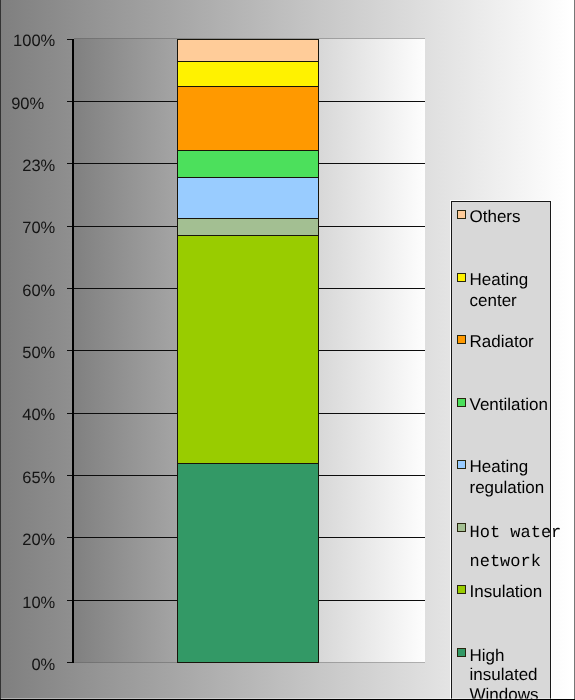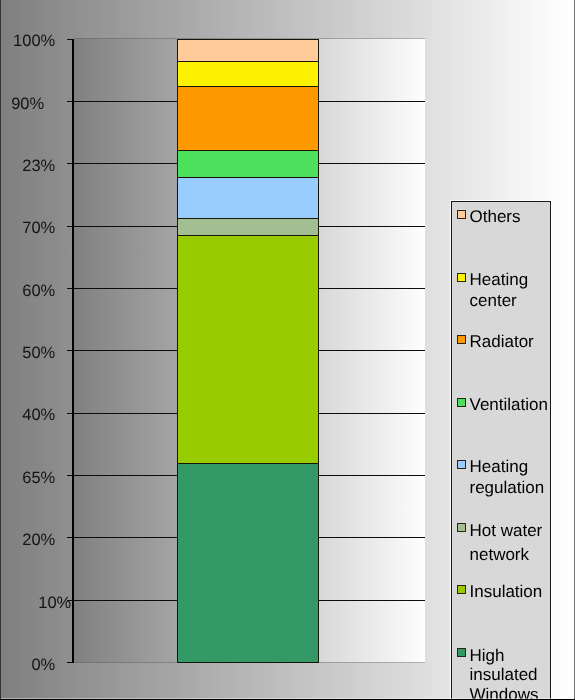--- a/index.html
+++ b/index.html
@@ -79,21 +79,21 @@
       <div class="tick" style="top: 412.588px;"></div>
       <div class="ylab" style="top: 407.488px;">40%</div>
       <div class="grid" style="top: 474.926px;"></div>
       <div class="tick" style="top: 474.926px;"></div>
       <div class="ylab" style="top: 469.826px;">65%</div>
       <div class="grid" style="top: 537.264px;"></div>
       <div class="tick" style="top: 537.264px;"></div>
       <div class="ylab" style="top: 532.164px;">20%</div>
       <div class="grid" style="top: 599.602px;"></div>
       <div class="tick" style="top: 599.602px;"></div>
-      <div class="ylab" style="top: 594.502px; padding-left: 16px;">10%</div>
+      <div class="ylab" style="top: 594.502px;">10%</div>
       <div class="tick" style="top: 661.94px;"></div>
       <div class="ylab" style="top: 656.84px;">0%</div>
     </div>
 
   <div class="yaxis"></div>
 
   <div class="barwrap" id="barwrap">
       <div class="seg" style="top: 425.27px; height: 199.17px; background: rgb(51, 153, 102);"></div>
       <div class="seg" style="top: 197.425px; height: 227.845px; background: rgb(153, 204, 0);"></div>
       <div class="seg" style="top: 180.282px; height: 17.1429px; background: rgb(163, 191, 146);"></div>
@@ -133,21 +133,21 @@
         <div class="sw" style="background: rgb(76, 224, 92);"></div>
         <div class="ltxt" style="line-height: 21px; top: -4.1px;">Ventilation</div>
       </div>
       <div class="litem" style="top: 258.3px;">
         <div class="sw" style="background: rgb(153, 204, 255);"></div>
         <div class="ltxt" style="line-height: 21px; top: -4.1px;">Heating
 regulation</div>
       </div>
       <div class="litem" style="top: 320.9px;">
         <div class="sw" style="background: rgb(163, 191, 146);"></div>
-        <div class="ltxt" style="line-height: 24px; top: -4.1px;">Hot water
+        <div class="ltxt" style="line-height: 29px; top: -4.1px; font-family: Liberation Mono, monospace;">Hot water
 network</div>
       </div>
       <div class="litem" style="top: 383.4px;">
         <div class="sw" style="background: rgb(153, 204, 0);"></div>
         <div class="ltxt" style="line-height: 21px; top: -4.1px;">Insulation</div>
       </div>
       <div class="litem" style="top: 446px;">
         <div class="sw" style="background: rgb(51, 153, 102);"></div>
         <div class="ltxt" style="line-height: 19.6px; top: -2.5px;">High
 insulated

